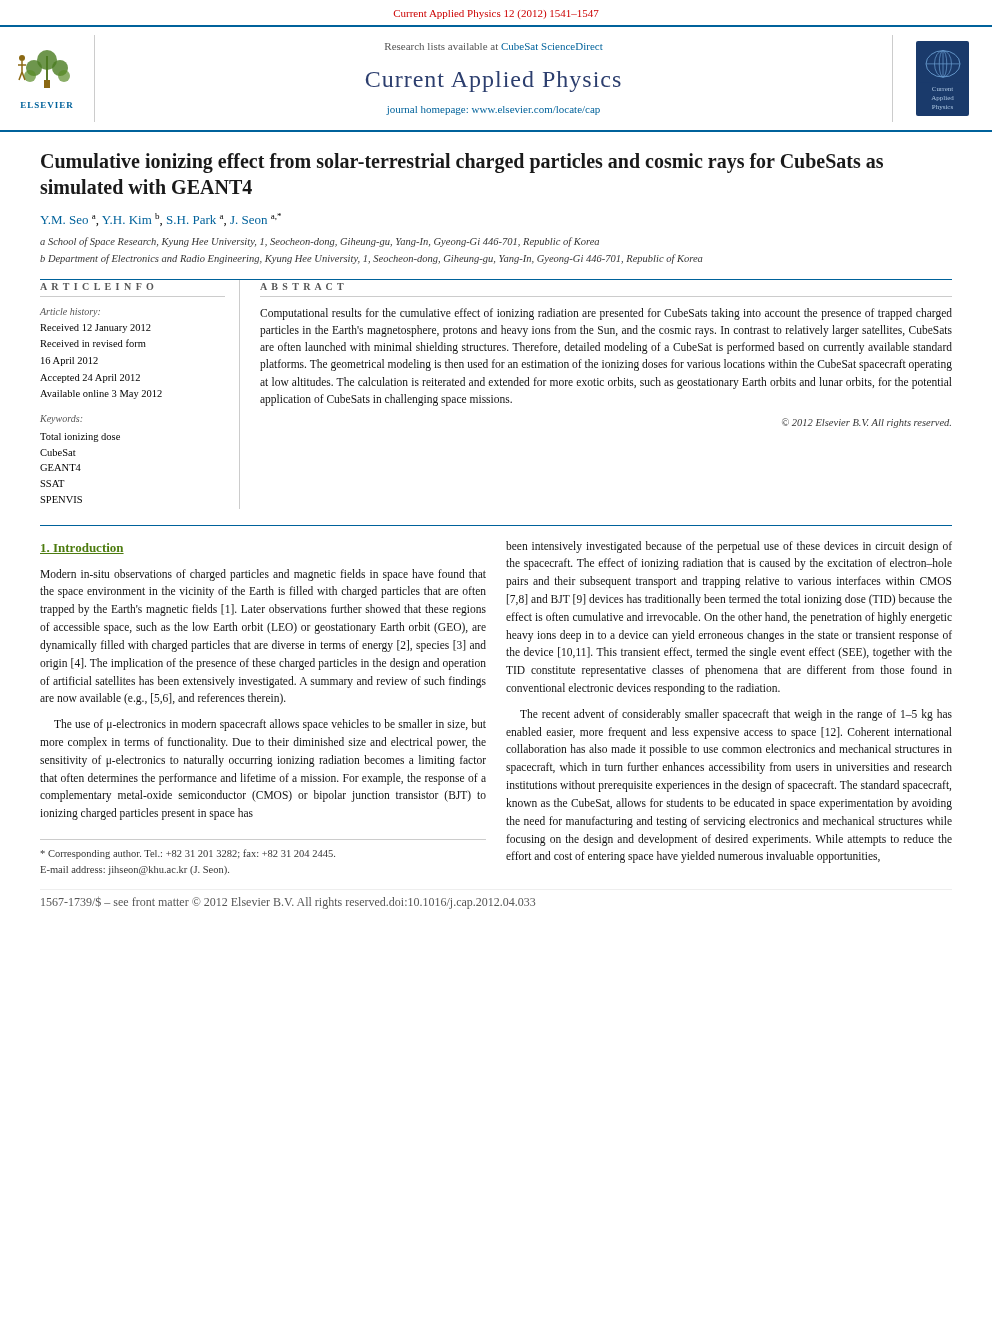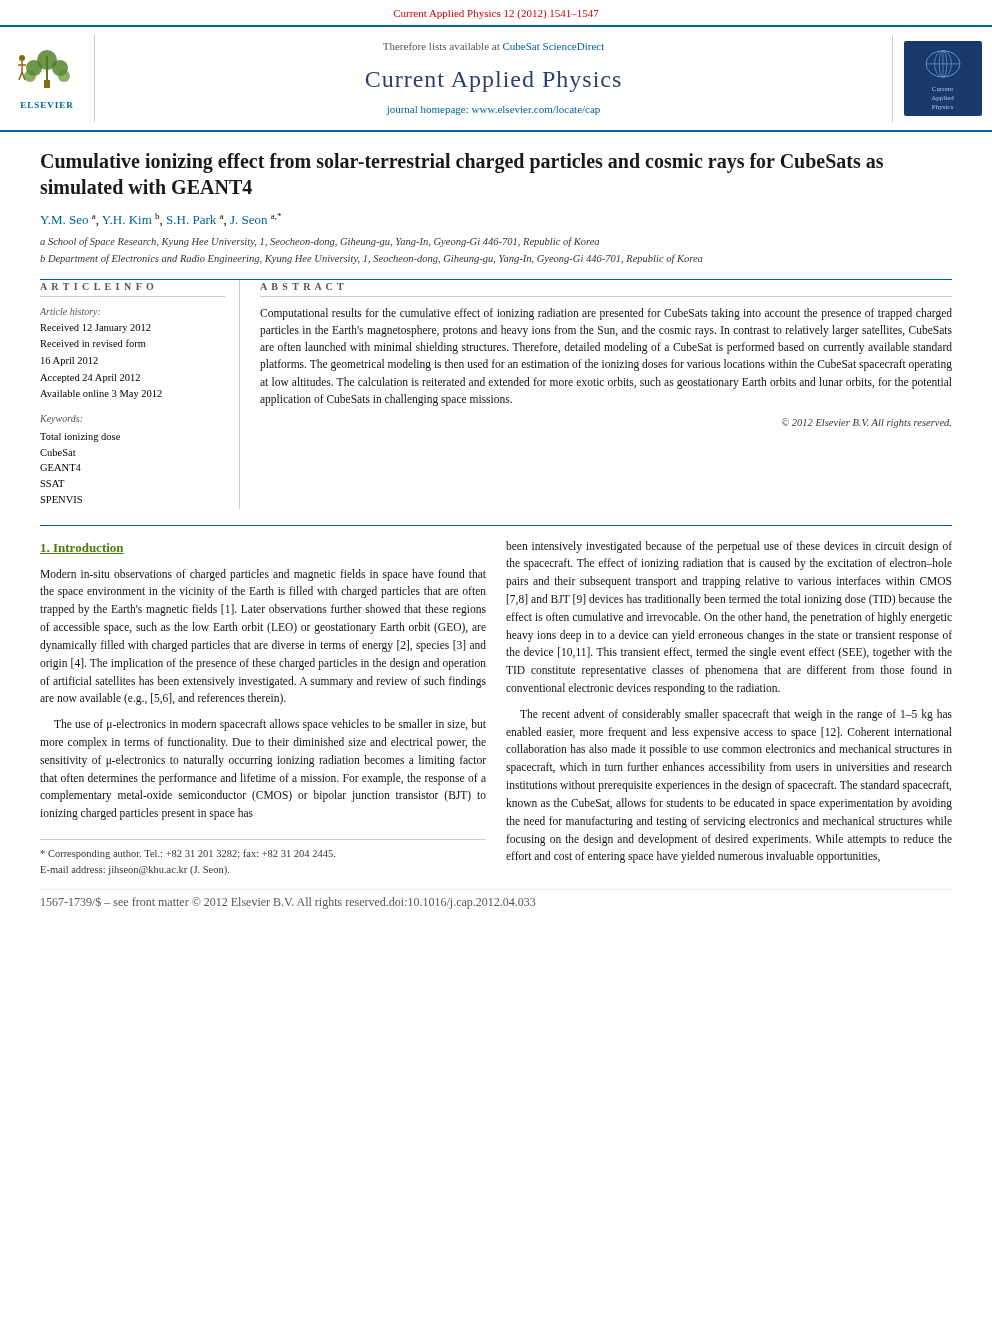--- a/index.html
+++ b/index.html
@@ -81,21 +81,21 @@
     }
     .journal-header .right-logo {
       width: 100px;
       display: flex;
       align-items: center;
       justify-content: center;
       border-left: 1px solid #ccc;
       padding: 4px;
     }
     .cap-logo-box {
-      width: 78px;
+      width: 53px;
       height: 75px;
       background: #1a3a6b;
       display: flex;
       flex-direction: column;
       align-items: center;
       justify-content: center;
       color: #fff;
       font-size: 7px;
       text-align: center;
       padding: 4px;
@@ -294,21 +294,21 @@
         <line x1="6" y1="19" x2="14" y2="19" stroke="#8B6914" stroke-width="1.5"></line>
         <line x1="10" y1="26" x2="7" y2="34" stroke="#8B6914" stroke-width="1.5"></line>
         <line x1="10" y1="26" x2="13" y2="34" stroke="#8B6914" stroke-width="1.5"></line>
       </svg>
     </div>
     <div class="elsevier-text">ELSEVIER</div>
   </div>
 
   <div class="center-info">
     <div class="sciverse-line">
-      <span>Therefore lists available at</span>
+      <span>Research lists available at</span>
       <span class="sciverse-link">CubeSat ScienceDirect</span>
     </div>
     <div class="journal-title-main">Current Applied Physics</div>
     <div class="journal-homepage">
       <span>journal homepage:</span>
       <span style="color:#00629b;">www.elsevier.com/locate/cap</span>
     </div>
   </div>
 
   <div class="right-logo">

